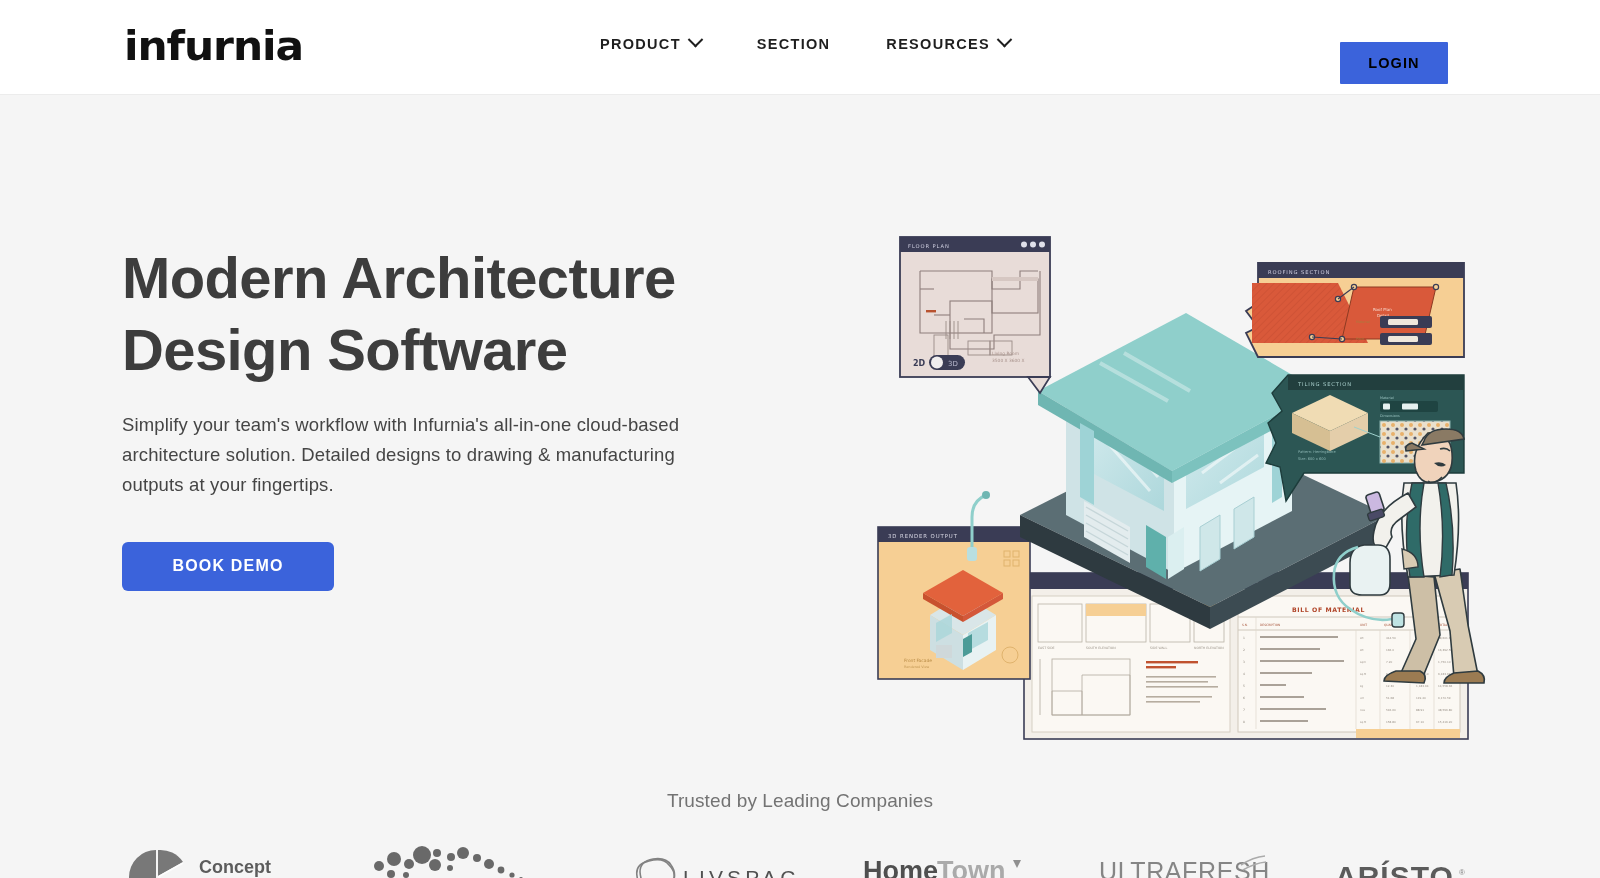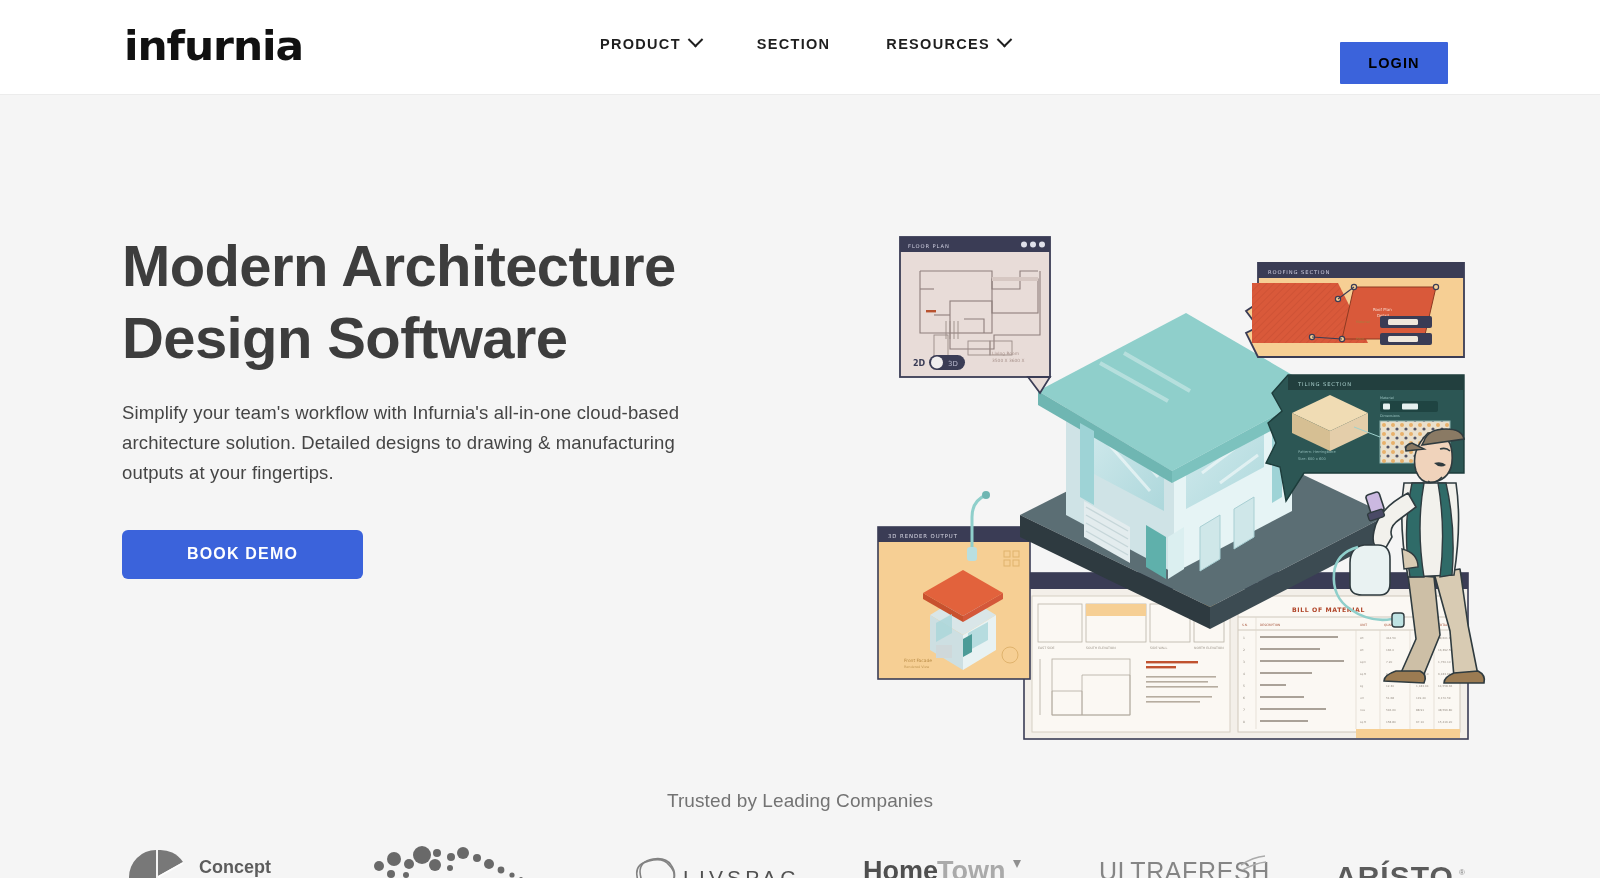--- a/index.html
+++ b/index.html
@@ -85,32 +85,33 @@
     position: absolute;
     left: 122px; top: 135px;
     width: 700px;
   }
   .hero-title {
     font-size: 58px;
     font-weight: 700;
     line-height: 1.24;
     color: #3d3d3d;
     letter-spacing: -0.6px;
+    margin-top: 12px;
   }
   .hero-sub {
     margin-top: 24px;
     font-size: 18.5px;
     line-height: 1.62;
     color: #454545;
     letter-spacing: 0.15px;
     max-width: 600px;
   }
   .book-demo-btn {
     margin-top: 42px;
-    width: 241px; height: 49px;
+    width: 212px; height: 49px;
     background: #3b63db;
     border: none; border-radius: 6px;
     color: #ffffff;
     font-family: "Liberation Sans", sans-serif;
     font-size: 16px;
     font-weight: 700;
     letter-spacing: 1.2px;
     cursor: pointer;
     display: flex; align-items: center; justify-content: center;
   }

